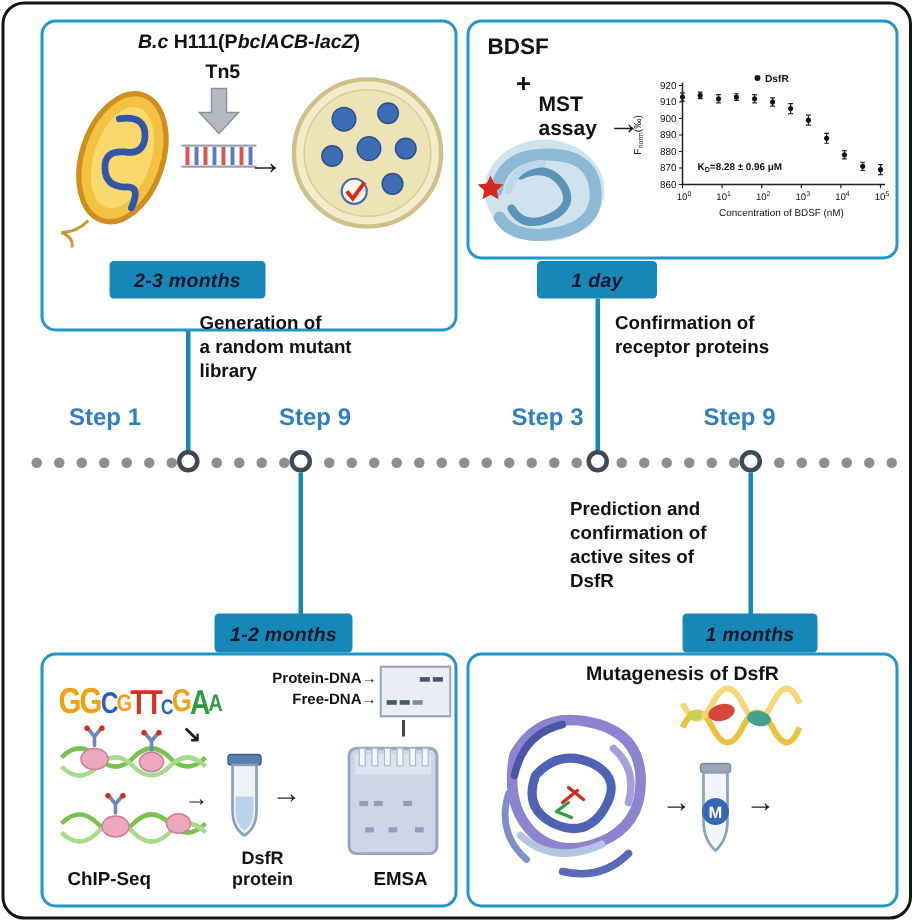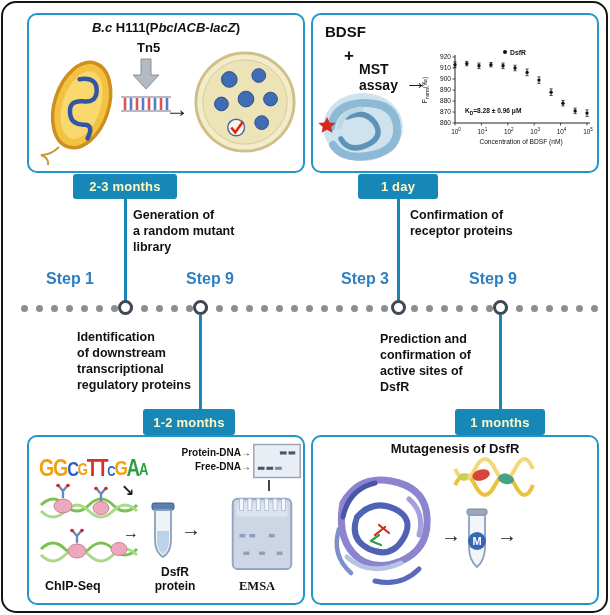--- a/index.html
+++ b/index.html
@@ -3,28 +3,28 @@
 <meta charset="utf-8">
 <style>
   * { box-sizing: border-box; margin: 0; padding: 0; }
   html,body { width: 610px; height: 615px; background: #fff; }
   body { font-family: "Liberation Sans", "DejaVu Sans", sans-serif; color: #111; position: relative; }
 
   .figure { position: absolute; left: 1px; top: 1px; width: 607px; height: 612px;
             border: 2.5px solid #141414; border-radius: 15px; background: #fff; overflow: hidden; }
 
   .panel { position: absolute; border: 2.5px solid var(--panel-border); border-radius: 10px; background: #fff; z-index: 2; }
-  #panel-library { left: 24px; top: 10px;  width: 278px; height: 160px; }
+  #panel-library { left: 24px; top: 10px;  width: 278px; height: 208px; }
   #panel-mst     { left: 308px; top: 10px; width: 288px; height: 160px; }
   #panel-chip    { left: 24px; top: 432px; width: 278px; height: 170px; }
   #panel-mut     { left: 308px; top: 432px; width: 288px; height: 170px; }
 
-  .badge { position: absolute; height: 25px; background: var(--accent); color: #fef9c3; font-size: 13px;
+  .badge { position: absolute; height: 25px; background: var(--accent); color: #0f172a; font-size: 13px;
            font-weight: bold; display: flex; align-items: center; justify-content: center;
-           border-radius: 3px; z-index: 3; letter-spacing: .2px; }
+           border-radius: 3px; z-index: 3; letter-spacing: .2px; font-style: italic; }
   #badge-1 { left: 70px;  top: 171px; width: 104px; }
   #badge-2 { left: 355px; top: 171px; width: 80px;  }
   #badge-3 { left: 140px; top: 406px; width: 92px; height: 26px; }
   #badge-4 { left: 452px; top: 406px; width: 90px; height: 26px; }
 
   .vline { position: absolute; width: 3px; background: var(--accent); z-index: 1; }
   #line-1 { left: 120.5px; top: 196px; height: 102px; }
   #line-2 { left: 393.5px; top: 196px; height: 102px; }
   #line-3 { left: 195.5px; top: 312px; height: 108px; }
   #line-4 { left: 495.5px; top: 312px; height: 108px; }
@@ -58,21 +58,21 @@
   #plus-sign  { left: 31px; top: 31px; font-size: 17px; font-weight: bold; }
   #mst-label  { left: 46px; top: 46px; font-size: 14px; font-weight: bold; line-height: 1.15; }
 
   
   #seq-logo { left: 10px; top: 6px; height: 34px; display: flex; align-items: flex-end;
               transform: scaleX(.82); transform-origin: left bottom; font-weight: 800;
               letter-spacing: -1.5px; line-height: .8; }
   .gel-label { position: absolute; left: 134px; width: 88px; font-size: 10px; font-weight: bold; text-align: right; white-space: nowrap; }
   #chip-label { left: 16px;  top: 142px; font-size: 12.5px; font-weight: bold; }
   #dsfr-label { left: 116px; top: 128px; width: 60px; text-align: center; font-size: 12px; font-weight: bold; line-height: 1.2; }
-  #emsa-label { left: 210px; top: 142px; width: 56px; font-size: 12.5px; font-weight: bold; font-family: Liberation Serif, serif; }
+  #emsa-label { left: 210px; top: 142px; width: 56px; text-align: center; font-size: 12.5px; font-weight: bold; }
   #emsa-link  { left: 239px; top: 43px; width: 2px; height: 11px; background: #444; }
 
   
   .p4-title { position: absolute; top: 4px; left: 0; width: 100%; text-align: center; font-size: 13px; font-weight: bold; }
   #assays-label { left: 210px; top: 74px; font-size: 13px; font-weight: bold; line-height: 1.25; }
 </style>
 </head>
 <body>
 
 <div class="figure" id="figure-root">
@@ -241,24 +241,20 @@
   <div class="step" id="step-1">Step 1</div>
   <div class="step" id="step-2">Step 9</div>
   <div class="step" id="step-3">Step 3</div>
   <div class="step" id="step-4">Step 9</div>
 
   <div class="ann" id="ann-generation">Generation of
 a random mutant
 library</div>
   <div class="ann" id="ann-confirmation">Confirmation of
 receptor proteins</div>
-  <div class="ann" id="ann-identification">Identification
-of downstream
-transcriptional
-regulatory proteins</div>
   <div class="ann" id="ann-prediction">Prediction and
 confirmation of
 active sites of
 DsfR</div>
 
   <div class="panel" id="panel-chip">
     <div class="abs" id="seq-logo">
         <span style="color: rgb(242, 161, 14); font-size: 24px;">G</span>
         <span style="color: rgb(242, 161, 14); font-size: 24px;">G</span>
         <span style="color: rgb(43, 95, 194); font-size: 20px;">C</span>

